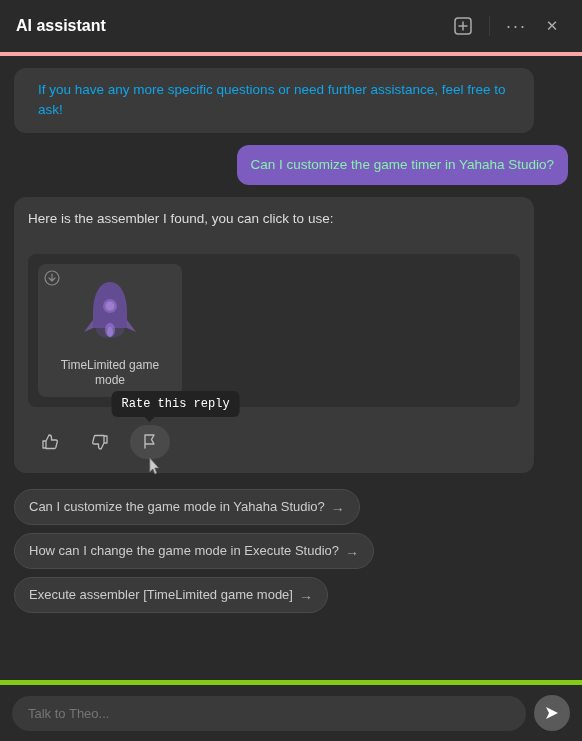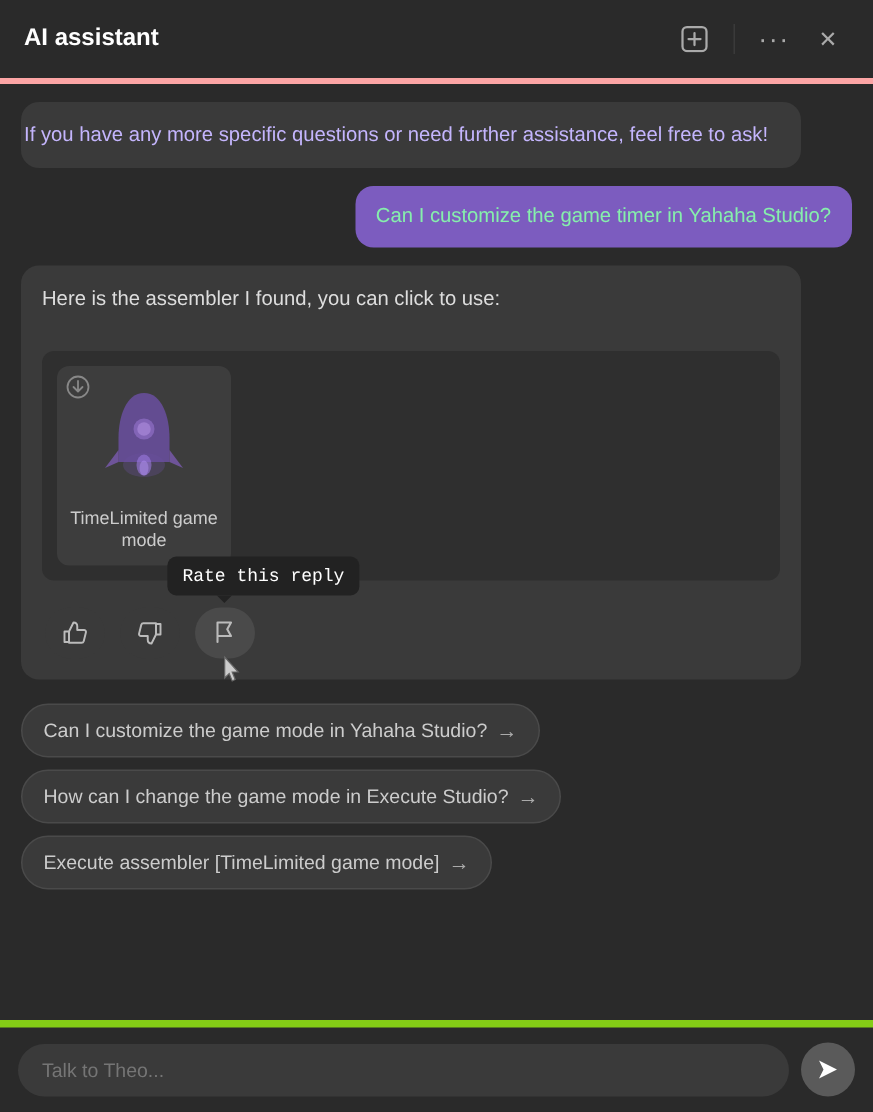--- a/index.html
+++ b/index.html
@@ -60,22 +60,22 @@
       padding: 12px 14px;
       display: flex;
       flex-direction: column;
       gap: 12px;
     }
 
     
     .msg-incoming {
       background: #3a3a3a;
       border-radius: 12px;
-      padding: 12px 2px;
-      color: #c4b5fd;
+      padding: 12px 24px;
+      color: #0ea5e9;
       font-size: 13.5px;
       line-height: 1.5;
       max-width: 520px;
     }
 
     
     .msg-outgoing {
       align-self: flex-end;
       background: #7c5cbf;
       border-radius: 12px;
@@ -101,21 +101,21 @@
     .assembler-grid {
       background: #2f2f2f;
       border-radius: 8px;
       padding: 10px;
       display: flex;
       gap: 10px;
     }
     .assembler-card {
       background: #3d3d3d;
       border-radius: 8px;
-      width: 116px;
+      width: 144px;
       display: flex;
       flex-direction: column;
       align-items: center;
       padding: 8px;
       position: relative;
     }
     .assembler-card-download {
       position: absolute;
       top: 6px;
       left: 6px;

